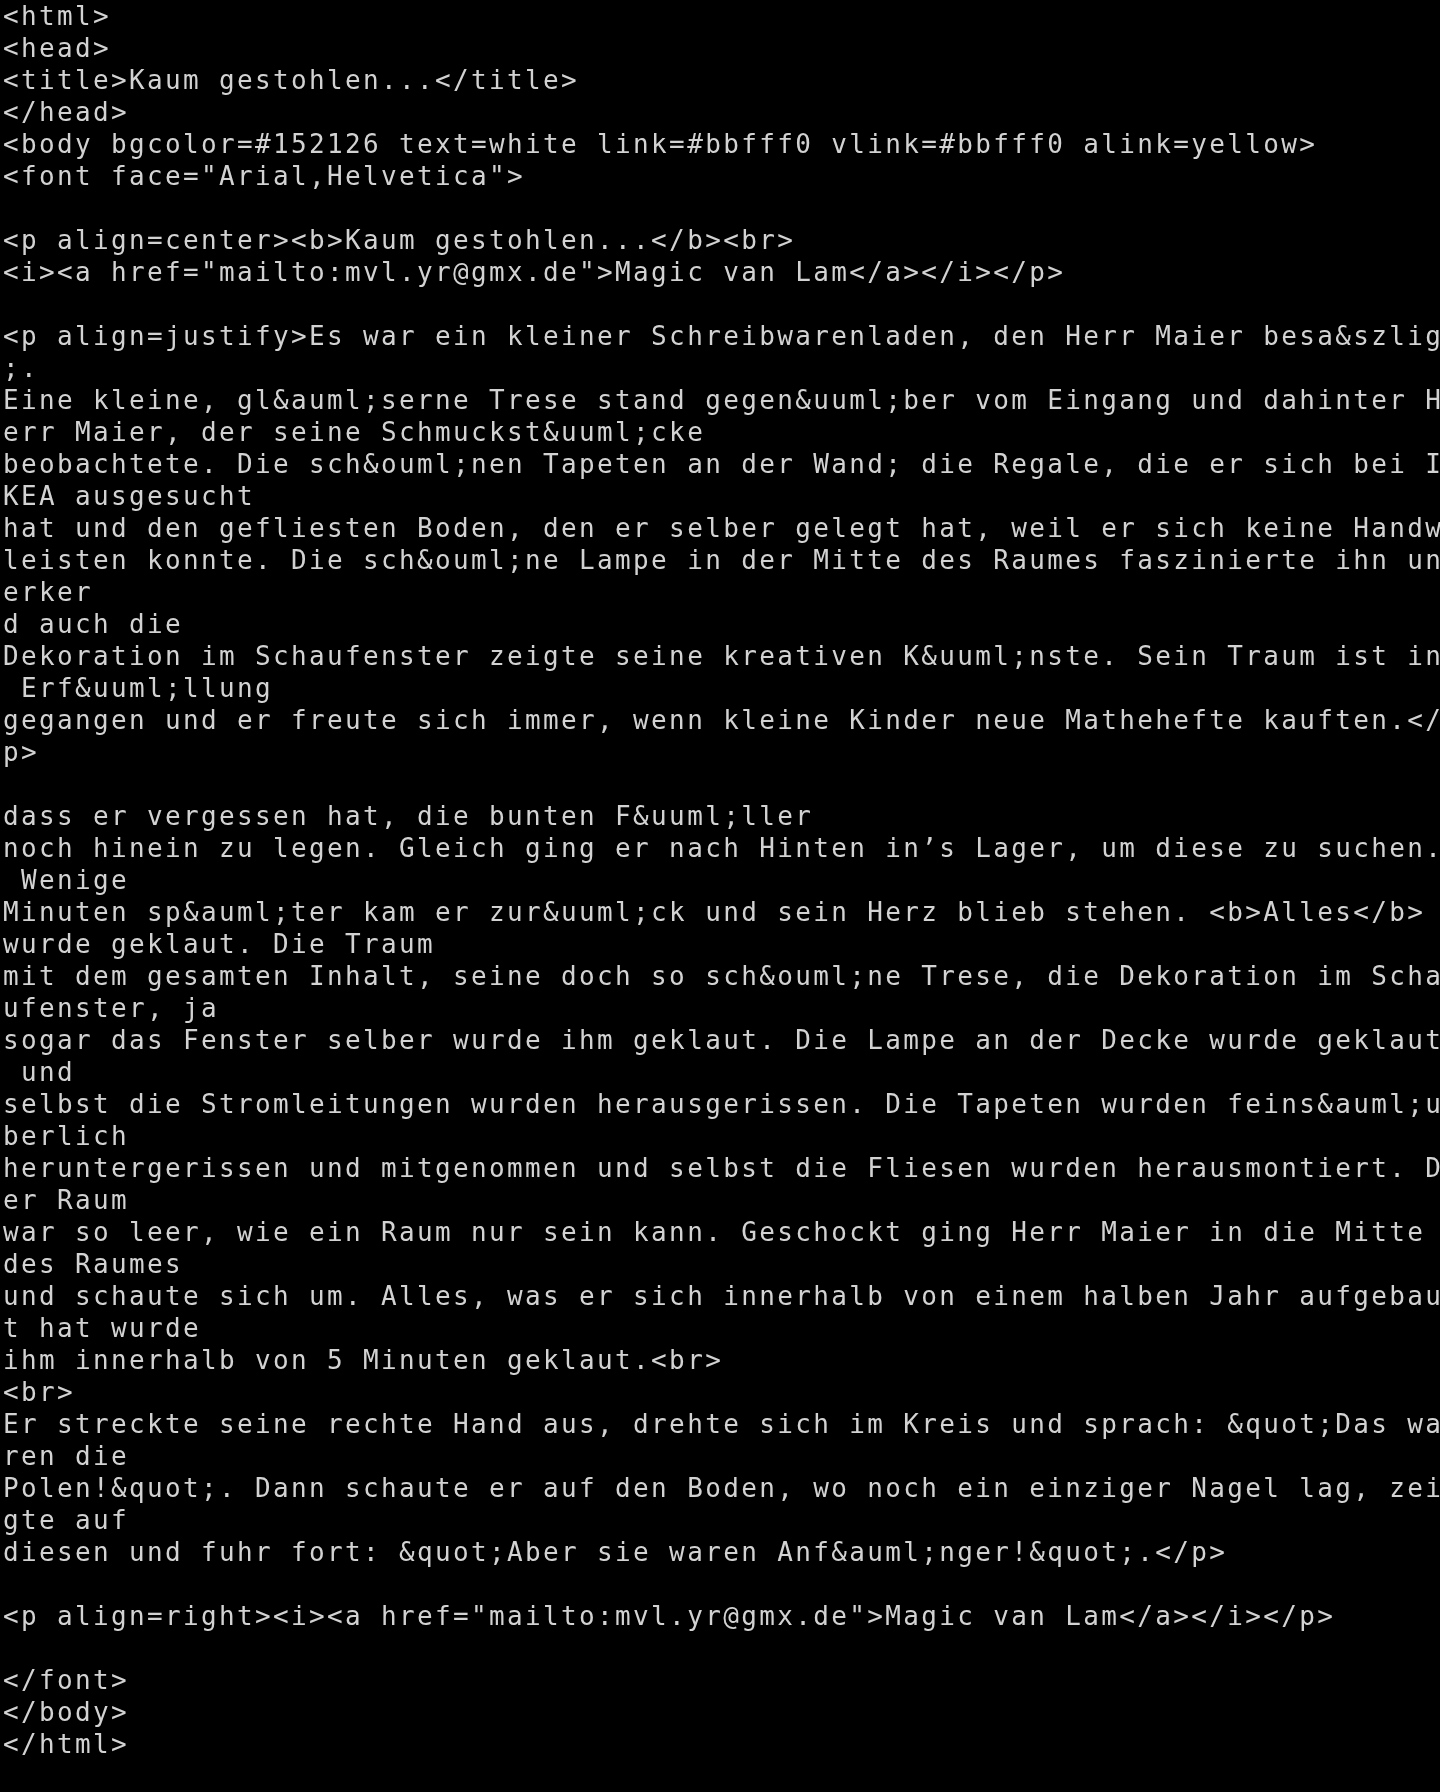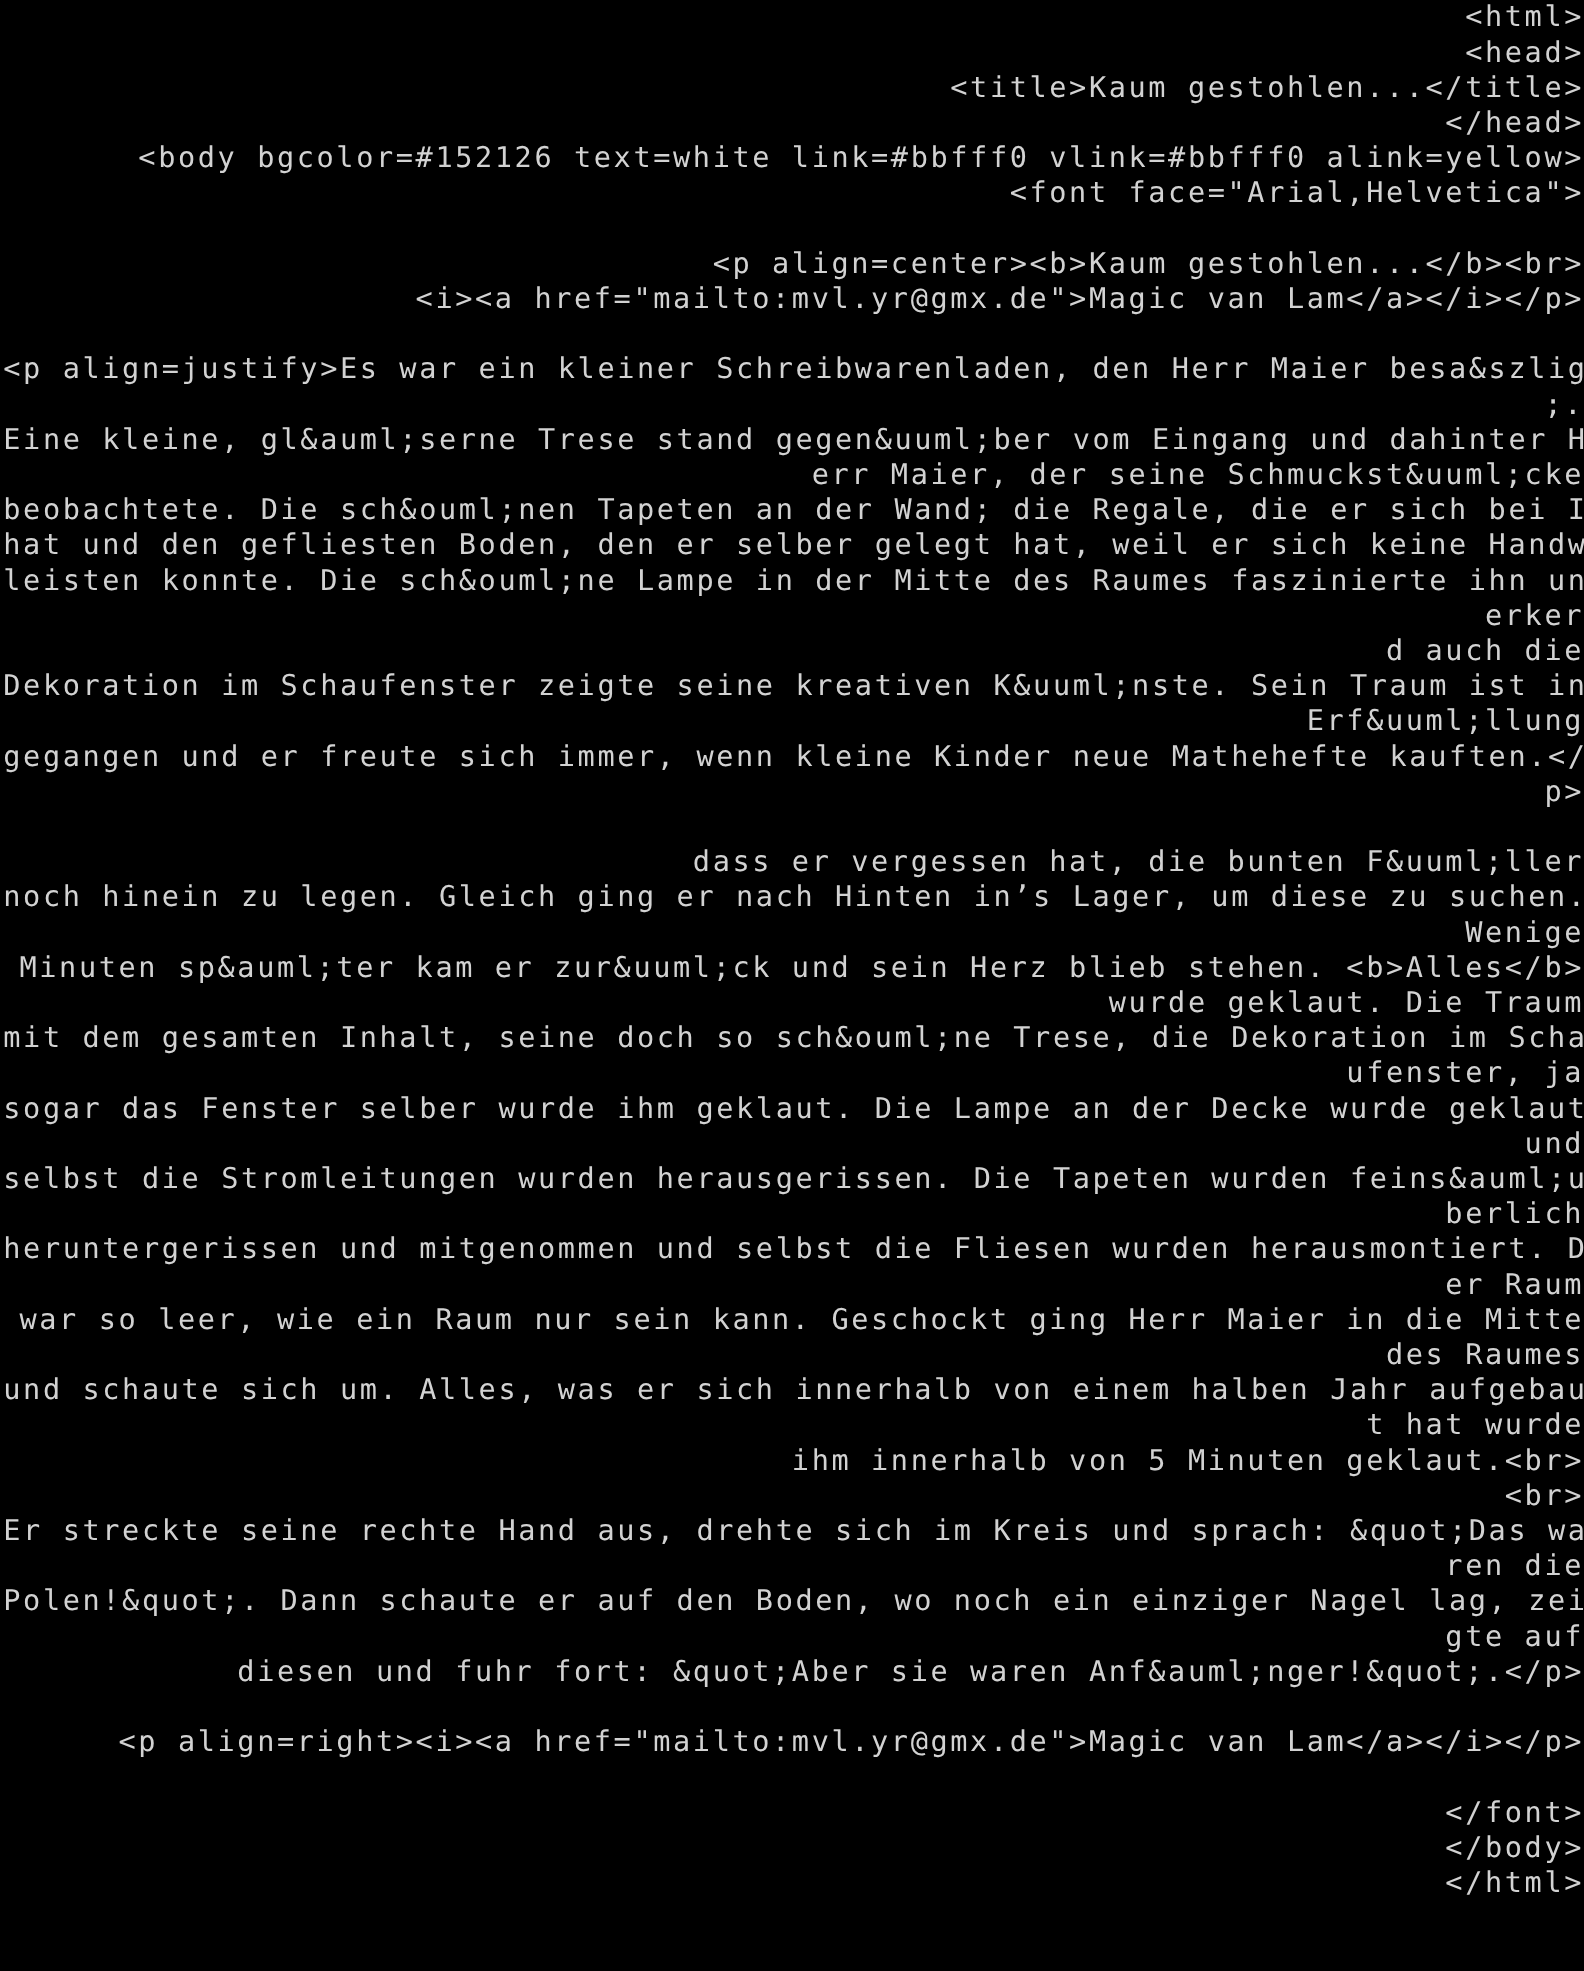--- a/index.html
+++ b/index.html
@@ -9,21 +9,20 @@
   *{margin:0;padding:0;box-sizing:border-box;}
   html,body{
     width:1440px;height:1792px;
     background:var(--bg);
     overflow:hidden;
   }
   .screen{
     width:1440px;height:1792px;
     padding-left:3px;
     background:var(--bg);
-    text-align:right;
   }
   .line{
     height:32px;
     line-height:32px;
     white-space:pre;
     font-family:"DejaVu Sans Mono", monospace;
     font-size:26px;
     letter-spacing:2.35px;
     color:var(--fg);
     overflow:hidden;
@@ -41,20 +40,21 @@
     <div class="line">&lt;font face="Arial,Helvetica"&gt;</div>
     <div class="line"></div>
     <div class="line">&lt;p align=center&gt;&lt;b&gt;Kaum gestohlen...&lt;/b&gt;&lt;br&gt;</div>
     <div class="line">&lt;i&gt;&lt;a href="mailto:mvl.yr@gmx.de"&gt;Magic van Lam&lt;/a&gt;&lt;/i&gt;&lt;/p&gt;</div>
     <div class="line"></div>
     <div class="line">&lt;p align=justify&gt;Es war ein kleiner Schreibwarenladen, den Herr Maier besa&amp;szlig</div>
     <div class="line">;.</div>
     <div class="line">Eine kleine, gl&amp;auml;serne Trese stand gegen&amp;uuml;ber vom Eingang und dahinter H</div>
     <div class="line">err Maier, der seine Schmuckst&amp;uuml;cke</div>
     <div class="line">beobachtete. Die sch&amp;ouml;nen Tapeten an der Wand; die Regale, die er sich bei I</div>
+    <div class="line">KEA ausgesucht</div>
     <div class="line">hat und den gefliesten Boden, den er selber gelegt hat, weil er sich keine Handw</div>
     <div class="line">leisten konnte. Die sch&amp;ouml;ne Lampe in der Mitte des Raumes faszinierte ihn un</div>
     <div class="line">erker</div>
     <div class="line">d auch die</div>
     <div class="line">Dekoration im Schaufenster zeigte seine kreativen K&amp;uuml;nste. Sein Traum ist in</div>
     <div class="line"> Erf&amp;uuml;llung</div>
     <div class="line">gegangen und er freute sich immer, wenn kleine Kinder neue Mathehefte kauften.&lt;/</div>
     <div class="line">p&gt;</div>
     <div class="line"></div>
     <div class="line">dass er vergessen hat, die bunten F&amp;uuml;ller</div>

